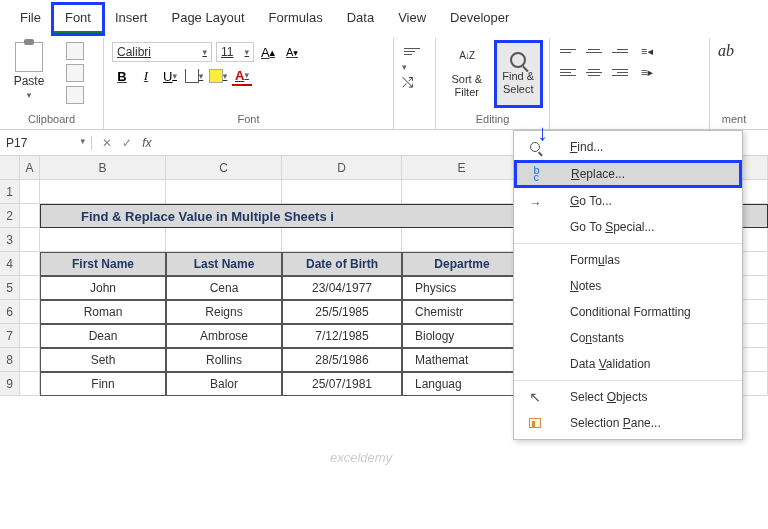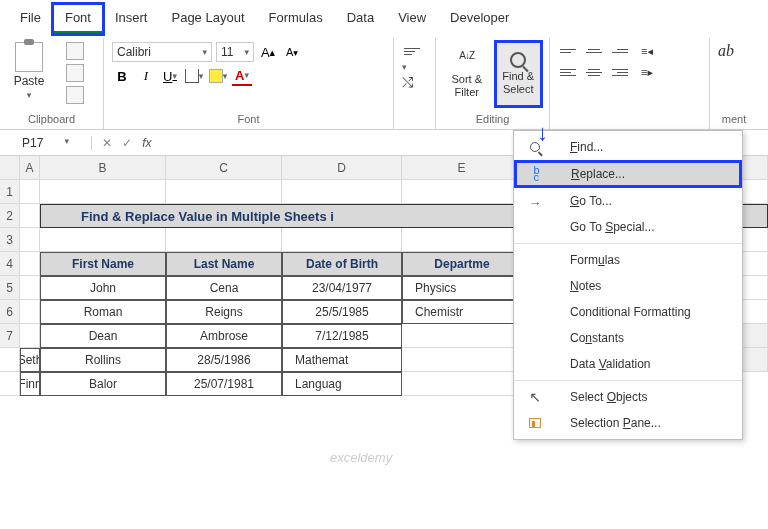--- a/index.html
+++ b/index.html
@@ -17,21 +17,21 @@
 .group-label { text-align: center; font-size: 11px; color: #666; padding: 2px 0 4px; }
 .group-body { flex: 1; display: flex; align-items: flex-start; gap: 6px; }
 
 .clip-body { display: flex; gap: 16px; }
 .paste-btn { display: flex; flex-direction: column; align-items: center; gap: 2px; width: 42px; }
 .paste-icon { width: 28px; height: 30px; background: #fff; border: 1px solid #aaa; position: relative; }
 .paste-icon::before { content: ''; position: absolute; top: -4px; left: 8px; width: 10px; height: 6px; background: #888; border-radius: 2px; }
 .mini-col { display: flex; flex-direction: column; gap: 4px; }
 .mini { width: 18px; height: 18px; border: 1px solid #aaa; background: #f5f5f5; }
 
-.font-body { display: flex; flex-direction: column; gap: 4px; }
+.font-body { display: flex; flex-direction: column; gap: 4px; text-decoration: underline; }
 .font-row { display: flex; gap: 4px; align-items: center; }
 .combo { border: 1px solid #ccc; background: #fff; padding: 2px 4px; display: flex; justify-content: space-between; align-items: center; }
 .combo.font { width: 100px; }
 .combo.size { width: 38px; }
 .caret { font-size: 9px; color: #666; }
 .fbtn { width: 20px; height: 20px; display: inline-flex; align-items: center; justify-content: center; border: none; background: none; font-size: 13px; }
 .grow { font-size: 13px; }
 .shrink { font-size: 11px; }
 .uline { text-decoration: underline; }
 .border-ico { width: 14px; height: 14px; border: 1px solid #555; border-top: none; display: inline-block; }
@@ -50,21 +50,21 @@
 .big-btn { display: flex; flex-direction: column; align-items: center; justify-content: center; width: 48px; height: 64px; font-size: 11px; text-align: center; line-height: 1.2; gap: 2px; padding: 2px; }
 .sort-ico, .find-ico { width: 22px; height: 22px; }
 .sort-ico::before { content: 'A↓Z'; font-size: 10px; letter-spacing: -1px; }
 .find-ico { border: 2px solid #555; border-radius: 50%; width: 16px; height: 16px; position: relative; }
 .find-ico::after { content: ''; position: absolute; width: 7px; height: 2px; background: #555; bottom: -4px; right: -5px; transform: rotate(45deg); }
 
 .ab { font-family: 'Times New Roman', serif; font-size: 16px; font-style: italic; }
 
 
 .fbar { display: flex; align-items: center; border-bottom: 1px solid #d0d0d0; height: 26px; }
-.namebox { width: 92px; border-right: 1px solid #d0d0d0; padding: 0 22px; display: flex; justify-content: space-between; align-items: flex-start; }
+.namebox { width: 92px; border-right: 1px solid #d0d0d0; padding: 0 6px; display: flex; justify-content: space-between; align-items: flex-start; }
 .fx-btns { display: flex; gap: 10px; padding: 0 10px; color: #888; font-size: 12px; }
 .fx { font-style: italic; color: #555; }
 
 
 .sheet { display: grid; grid-template-columns: 20px 20px 126px 116px 120px 120px 246px; position: relative; }
 .cell { border-right: 1px solid #d8d8d8; border-bottom: 1px solid #d8d8d8; height: 24px; display: flex; align-items: center; justify-content: center; font-size: 12px; background: #fff; overflow: hidden; }
 .colh { background: #f0f0f0; color: #555; }
 .rowh { background: #f0f0f0; color: #555; }
 .corner { background: #f0f0f0; }
 .title-cell { grid-column: 3 / 8; background: #d9d9d9 !important; border: 1px solid #333 !important; font-weight: bold; font-size: 13px; color: #1f3864; justify-content: flex-start; padding-left: 40px; }
@@ -289,20 +289,21 @@
     <div class="cell cut" style="border: 1px solid rgb(85, 85, 85); justify-content: center;">Roman</div>
     <div class="cell cut" style="border: 1px solid rgb(85, 85, 85); justify-content: center;">Reigns</div>
     <div class="cell cut" style="border: 1px solid rgb(85, 85, 85); justify-content: center;">25/5/1985</div>
     <div class="cell cut" style="border: 1px solid rgb(85, 85, 85); justify-content: flex-start; padding-left: 12px;">Chemistr</div>
     <div class="cell "></div>
     <div class="cell rowh">7</div>
     <div class="cell "></div>
     <div class="cell cut" style="border: 1px solid rgb(85, 85, 85); justify-content: center;">Dean</div>
     <div class="cell cut" style="border: 1px solid rgb(85, 85, 85); justify-content: center;">Ambrose</div>
     <div class="cell cut" style="border: 1px solid rgb(85, 85, 85); justify-content: center;">7/12/1985</div>
+    <div class="cell cut" style="border: 1px solid rgb(85, 85, 85); justify-content: flex-start; padding-left: 12px;">Biology</div>
     <div class="cell "></div>
     <div class="cell rowh">8</div>
     <div class="cell "></div>
     <div class="cell cut" style="border: 1px solid rgb(85, 85, 85); justify-content: center;">Seth</div>
     <div class="cell cut" style="border: 1px solid rgb(85, 85, 85); justify-content: center;">Rollins</div>
     <div class="cell cut" style="border: 1px solid rgb(85, 85, 85); justify-content: center;">28/5/1986</div>
     <div class="cell cut" style="border: 1px solid rgb(85, 85, 85); justify-content: flex-start; padding-left: 12px;">Mathemat</div>
     <div class="cell "></div>
     <div class="cell rowh">9</div>
     <div class="cell "></div>

